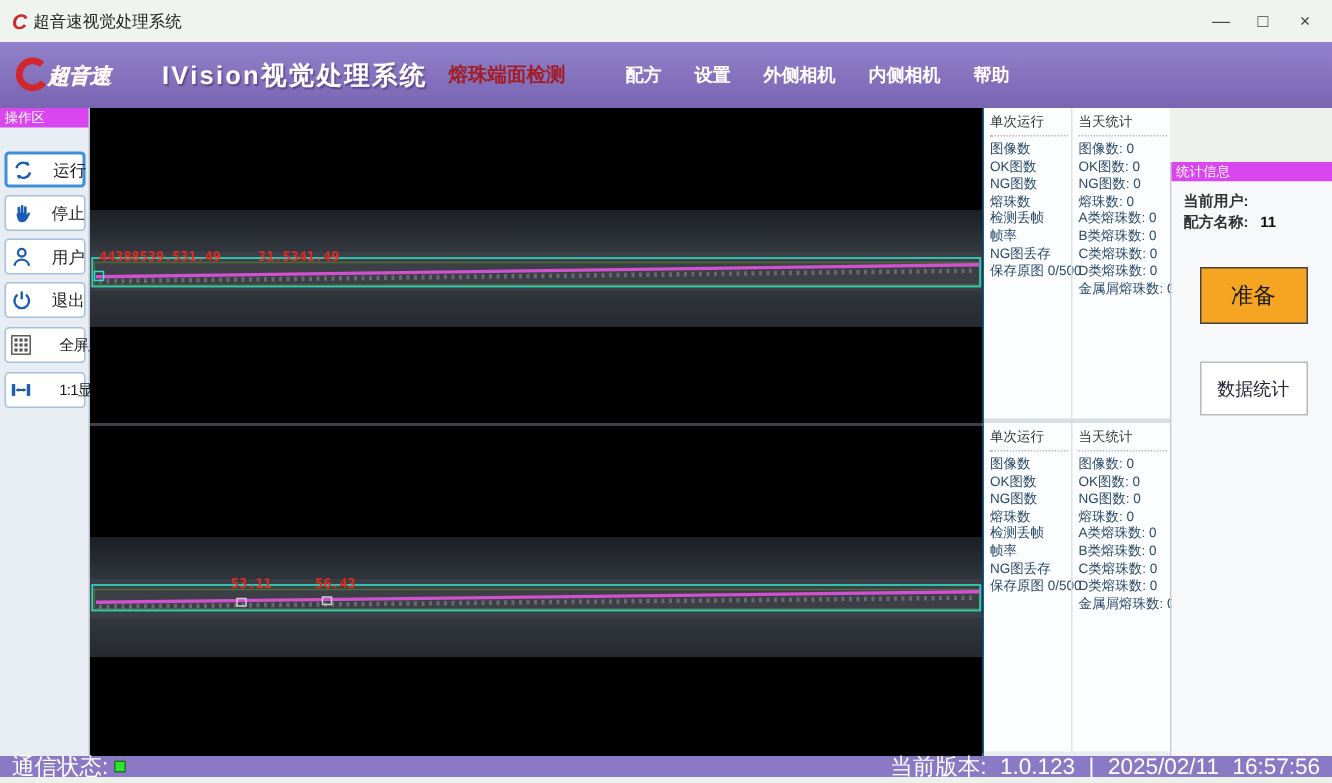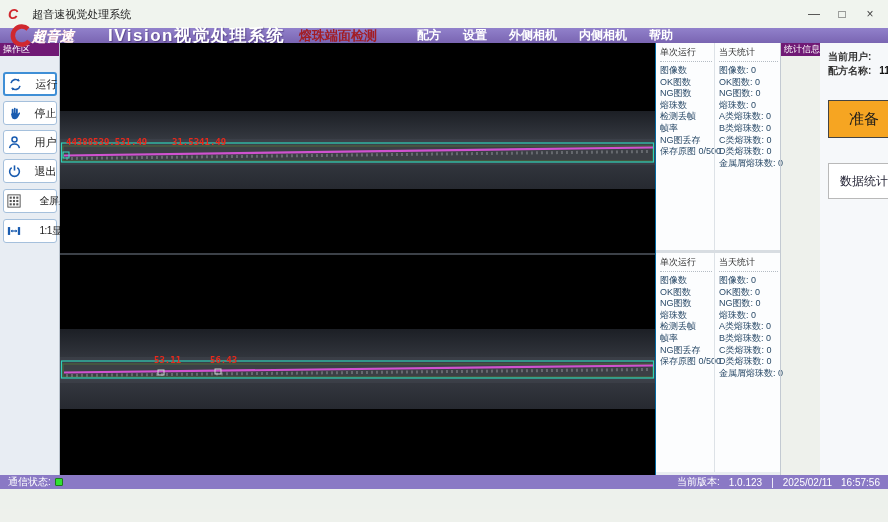--- a/index.html
+++ b/index.html
@@ -3,45 +3,45 @@
 <meta charset="utf-8">
 <style>
   html,body{margin:0;padding:0;background:#d8d8d8;}
   *{box-sizing:border-box;}
   .window{width:888px;height:522px;position:relative;overflow:hidden;
     font-family:"Liberation Sans","DejaVu Sans",sans-serif;background:#eef1ec;}
 
   
   .titlebar{height:28px;background:#f0f4ee;display:flex;align-items:center;padding:0 4px 0 8px;}
   .tb-logo{color:#d0282e;font-weight:bold;font-style:italic;font-size:14px;line-height:14px;}
-  .tb-title{font-size:11px;color:#222;margin-left:14px;}
+  .tb-title{font-size:11px;color:#222;margin-left:4px;}
   .tb-controls{margin-left:auto;display:flex;}
   .tb-btn{width:28px;height:22px;display:flex;align-items:center;justify-content:center;
     font-size:12px;color:#444;cursor:default;}
 
   
-  .header{height:15px;background:linear-gradient(180deg,#9181cb,#7a65b2);display:flex;
+  .header{height:44px;background:linear-gradient(180deg,#9181cb,#7a65b2);display:flex;
     align-items:center;padding:0 8px;position:relative;}
   .brand{display:flex;align-items:center;}
   .app-title{font-size:17px;font-weight:bold;color:#fff;margin-left:4px;letter-spacing:1.5px;
     text-shadow:1px 1px 1px rgba(40,20,80,.45);white-space:nowrap;}
   .subtitle{font-size:13px;font-weight:bold;color:#a21d24;margin-left:14px;white-space:nowrap;}
   .menu{display:flex;margin-left:40px;gap:22px;}
   .menu-item{font-size:12px;font-weight:bold;color:#fff;white-space:nowrap;cursor:default;}
   .header-info{margin-left:auto;font-size:10px;line-height:13px;color:#fff;text-align:left;white-space:nowrap;}
   .hi-label{color:#f2eefc;}
   .hi-value-device{color:#ff5a2a;font-weight:bold;margin-left:3px;}
   .hi-value-mode{color:#ffb400;font-weight:bold;margin-left:3px;}
 
   
   .main{display:flex;height:432px;}
 
   
   .sidebar{width:60px;background:#e8edf3;border-right:1px solid #b9c2cc;display:flex;flex-direction:column;}
-  .panel-header{height:13px;background:#701a75;color:#fff;font-size:9px;line-height:13px;
+  .panel-header{height:13px;background:#d946ef;color:#fff;font-size:9px;line-height:13px;
     padding-left:3px;white-space:nowrap;}
   .side-buttons{padding-top:16px;display:flex;flex-direction:column;align-items:center;}
   .side-btn{width:54px;height:24px;margin-bottom:5px;background:#fff;border:1px solid #a5c0dc;
     border-radius:3px;display:flex;align-items:center;padding:0 1px 0 3px;gap:13px;
     font-size:11px;color:#1b1b1b;cursor:default;white-space:nowrap;}
   .side-btn.active{border:2px solid #3f8fd6;}
   .side-btn.small{font-size:10px;letter-spacing:-0.5px;gap:19px;margin-top:1px;}
   .side-btn svg{flex:0 0 auto;}
   .gap-before{margin-top:6px;}
 
@@ -59,32 +59,32 @@
   .stats-panel.top{height:210px;border-bottom:3px solid #d8dde2;}
   .stats-panel.bottom{height:219px;}
   .stat-col{padding:3px 2px 0 4px;}
   .stat-col.c1{width:58px;}
   .stat-col.c2{width:66px;border-left:1px solid #dde2e7;}
   .stat-title{font-size:9px;color:#333;padding-bottom:2px;border-bottom:1px dotted #b5bcc4;
     margin-bottom:3px;white-space:nowrap;}
   .stat-row{font-size:9px;color:#2a4a68;line-height:11.6px;white-space:nowrap;}
 
   
-  .info-col{width:108px;border-left:1px solid #c3cad2;display:flex;flex-direction:row;}
+  .info-col{width:108px;border-left:1px solid #c3cad2;display:flex;flex-direction:column;margin-top:36px;}
   .info-body{background:#f6f8fa;flex:1;padding:7px 6px 16px 8px;}
   .info-row{font-size:10px;color:#333;font-weight:bold;line-height:14px;white-space:nowrap;}
   .info-value{color:#111;margin-left:5px;}
   .btn-prepare{display:block;margin:22px auto 0;width:72px;height:38px;background:#f6a522;
     border:1px solid #444;font-size:15px;color:#1a1a1a;font-family:inherit;cursor:default;}
   .btn-datastats{display:block;margin:25px auto 0;width:72px;height:36px;background:#fff;
     border:1px solid #b9b9b9;font-size:12px;color:#223;font-family:inherit;cursor:default;}
 
   
   .statusbar{height:14px;background:#8a79c5;display:flex;align-items:center;padding:0 8px;
-    color:#fff;font-size:10px;}
+    color:#fff;font-size:15px;}
   .comm-dot{width:8px;height:8px;background:#32e032;border:1px solid #1c7a1c;border-radius:1px;
     margin-left:4px;}
   .sb-right{margin-left:auto;display:flex;gap:9px;align-items:center;}
   .bottom-strip{height:20px;background:#edf1ec;}
 </style>
 </head>
 <body>
 
 <div class="window">
 

